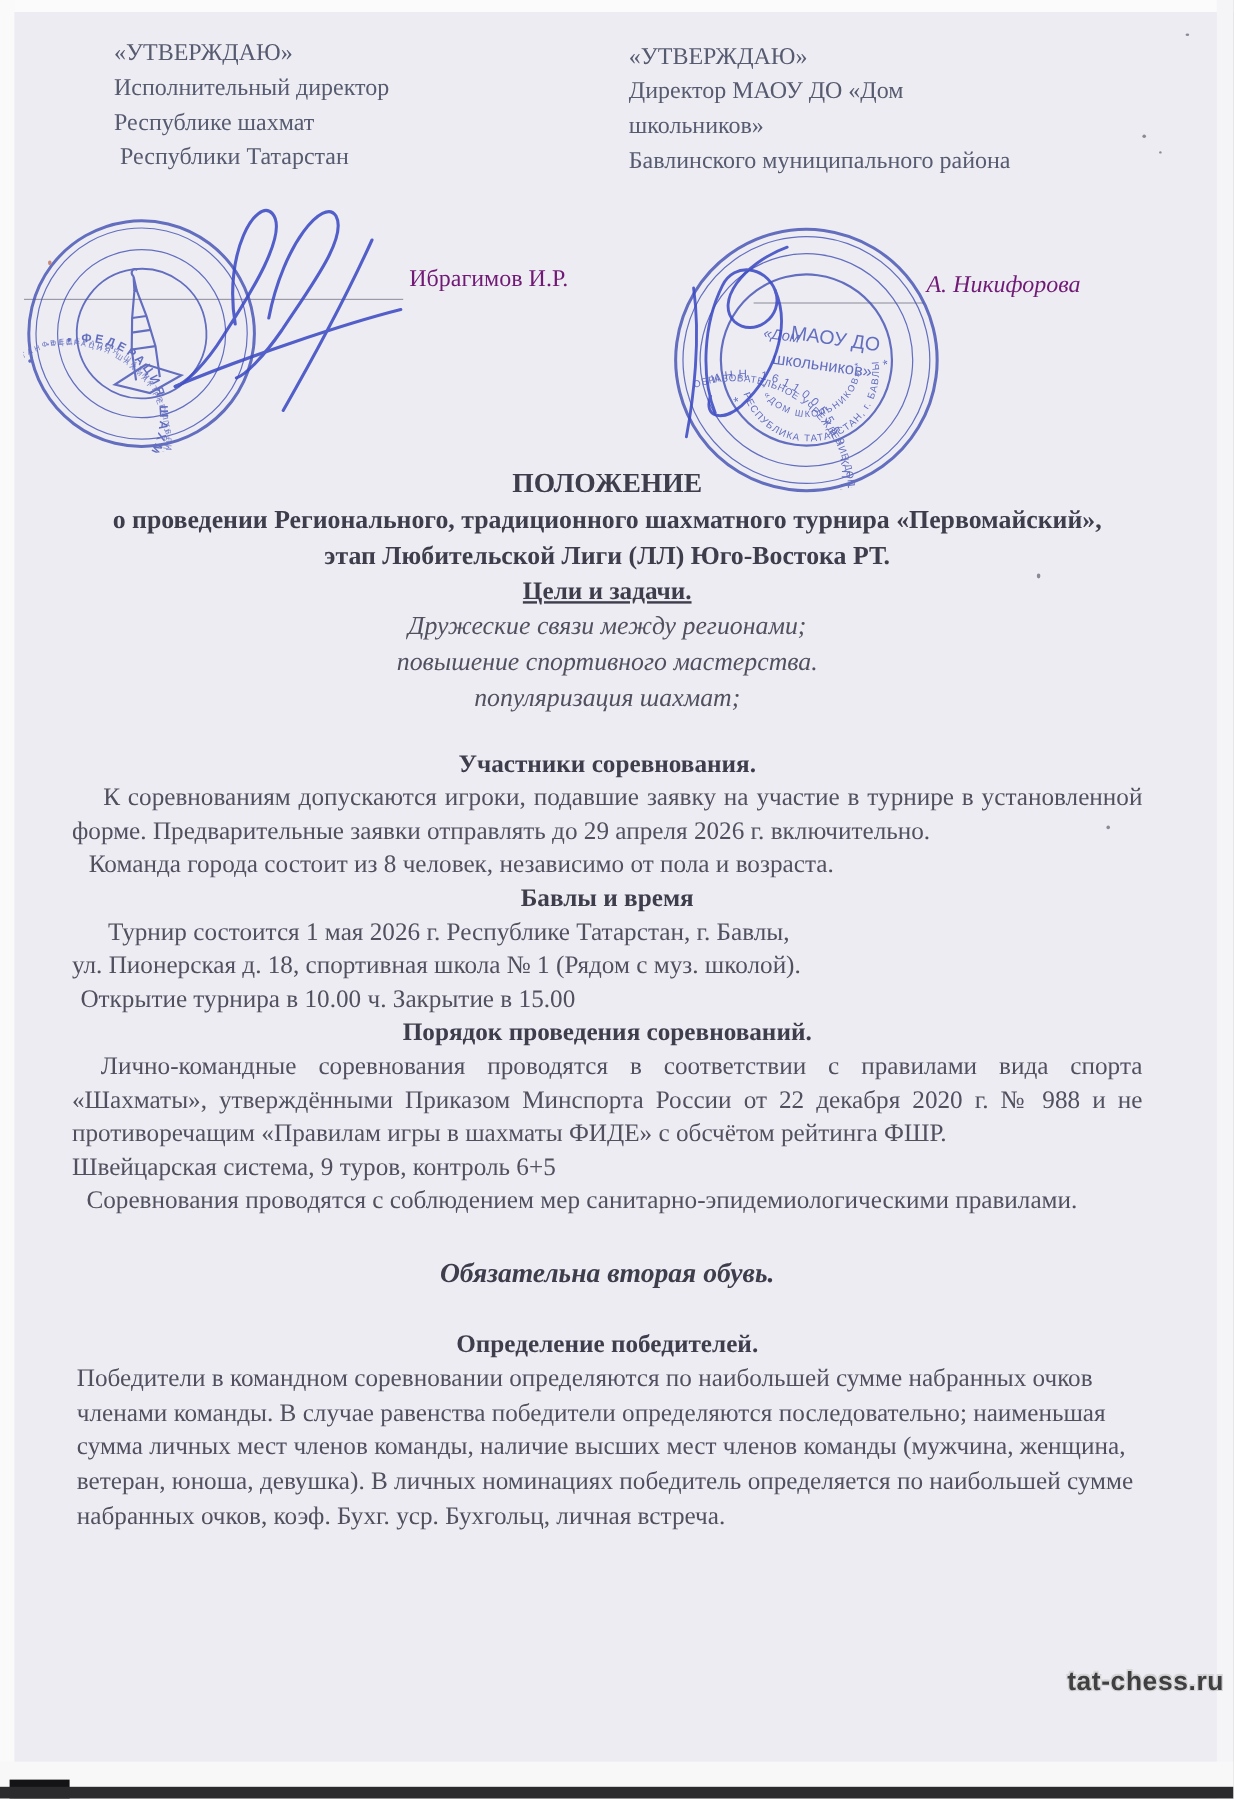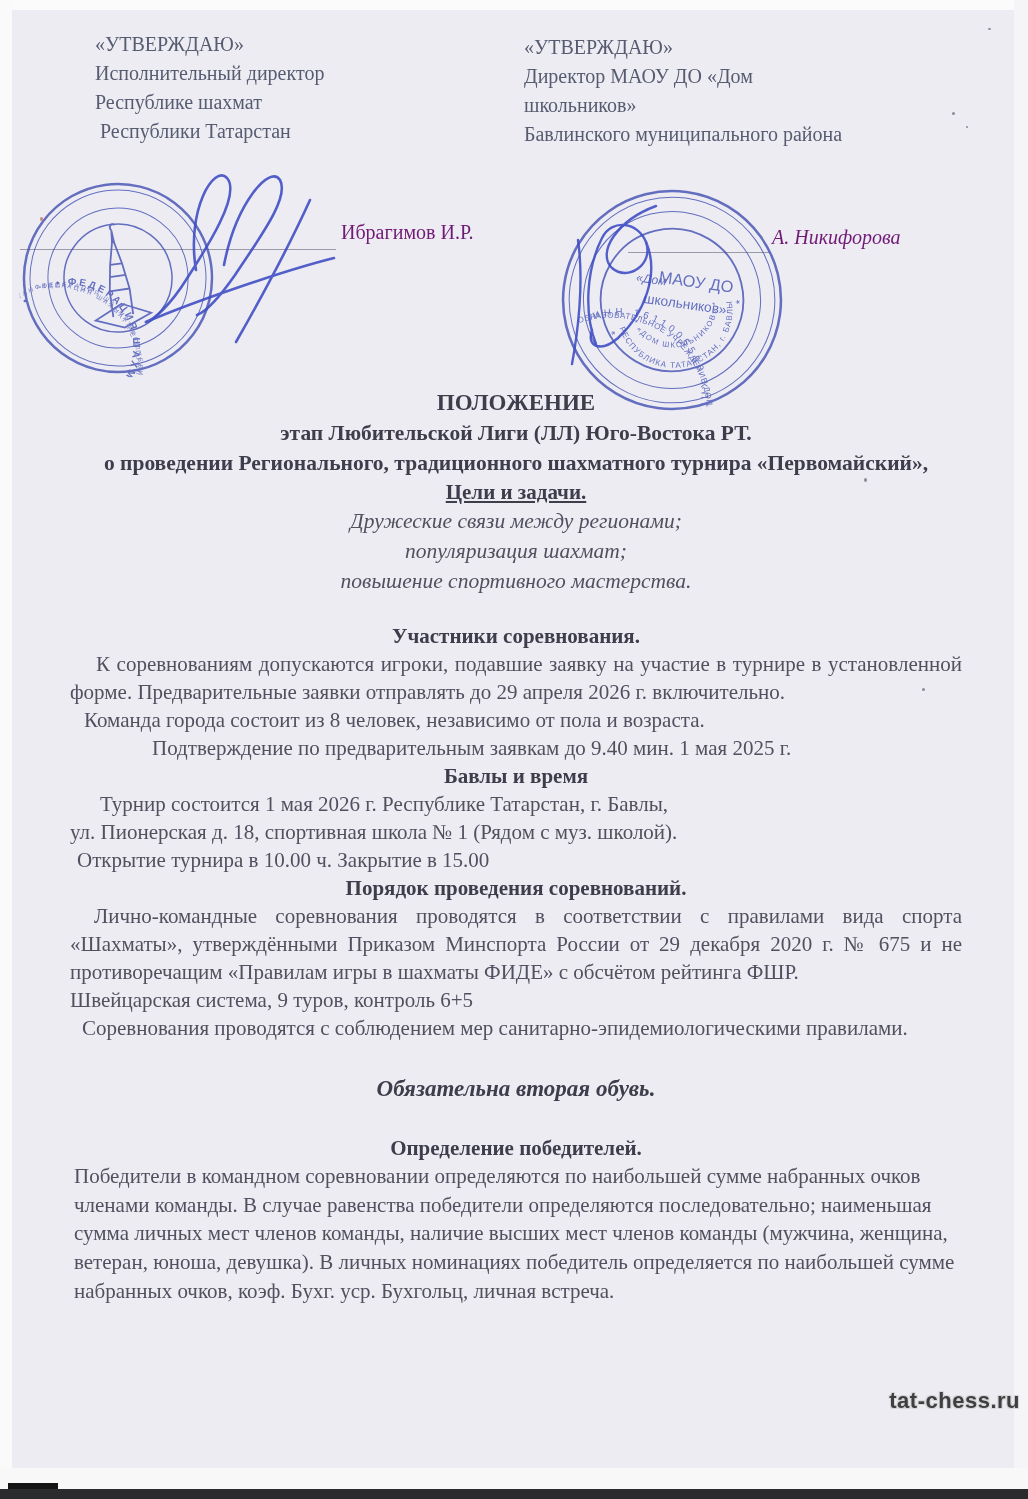--- a/index.html
+++ b/index.html
@@ -21,21 +21,21 @@
   .i{font-style:italic;}
   .c{text-align:center;}
   .j{text-align:justify;text-align-last:left;}
 
   .approval{width:430px;color:#565b70;font-size:20px;line-height:29px;}
   .ap-line{white-space:pre;}
 
   .sig-line{position:absolute;height:1px;background:#9a9aa8;}
   .sig-name{position:absolute;color:#701a75;font-size:20px;white-space:pre;text-align:center;}
 
-  .content{position:absolute;left:70px;top:388px;width:892px;}
+  .content{position:absolute;left:60px;top:388px;width:892px;}
   .title-l1{font-size:23px;line-height:30px;}
   .title-l2{font-size:21.5px;line-height:30px;}
   .goal-line{font-size:21.5px;line-height:30px;}
   .note-line{font-size:23px;line-height:30px;color:#3d3d4c;}
 
   .stamp{position:absolute;color:var(--stamp_ink,#4553b4);opacity:.82;}
   .stamp svg text{fill:currentColor;font-family:"Liberation Sans","DejaVu Sans",sans-serif;}
   .signature{position:absolute;color:var(--sig_ink,#3d4cc4);opacity:.88;}
 
   .watermark{position:absolute;right:8px;top:1388px;
@@ -150,40 +150,39 @@
         <path d="M 98,24 C 60,38 38,70 54,86 C 70,100 96,82 88,60 C 80,40 54,36 44,56 C 28,88 26,132 38,162"></path>
         <path d="M 88,60 C 102,92 86,132 60,156 C 44,170 28,166 34,148"></path>
         <path d="M 20,58 C 26,100 20,150 14,182"></path>
       </g>
     </svg>
   </div>
 
   <div class="content txt">
 
     <div class="hd title-l1">ПОЛОЖЕНИЕ</div>
+    <div class="hd title-l2">о проведении Регионального, традиционного шахматного турнира «Первомайский»,</div>
     <div class="hd title-l2">этап Любительской Лиги (ЛЛ) Юго-Востока РТ.</div>
-    <div class="hd title-l2">о проведении Регионального, традиционного шахматного турнира «Первомайский»,</div>
 
     <div class="hd" style="text-decoration:underline;">Цели и задачи.</div>
     <div class="i c goal-line">Дружеские связи между регионами;</div>
+    <div class="i c goal-line">повышение спортивного мастерства.</div>
     <div class="i c goal-line">популяризация шахмат;</div>
-    <div class="i c goal-line">повышение спортивного мастерства.</div>
 
     <div class="hd" style="margin-top:26px;">Участники соревнования.</div>
     <div class="j" style="text-indent:26px;">К соревнованиям допускаются игроки, подавшие заявку на участие в турнире в установленной форме.  Предварительные заявки отправлять до 29 апреля 2026 г. включительно.</div>
     <div style="padding-left:14px;">Команда города состоит из 8 человек, независимо от пола и возраста.</div>
-    <div style="padding-left:82px;">Подтверждение по предварительным заявкам до 9.40 мин. 1 мая 2025 г.</div>
 
     <div class="hd">Бавлы и время</div>
     <div style="padding-left:30px;">Турнир состоится 1 мая 2026 г.  Республике Татарстан, г. Бавлы,</div>
     <div>ул. Пионерская д. 18, спортивная школа № 1 (Рядом с муз. школой).</div>
     <div style="padding-left:7px;">Открытие турнира в 10.00 ч. Закрытие в 15.00</div>
 
     <div class="hd">Порядок проведения соревнований.</div>
-    <div class="j" style="text-indent:24px;">Лично-командные соревнования проводятся в соответствии с правилами вида спорта «Шахматы», утверждёнными Приказом Минспорта России от 29 декабря 2020 г. № 675 и не противоречащим «Правилам игры в шахматы ФИДЕ» с обсчётом рейтинга ФШР.</div>
+    <div class="j" style="text-indent:24px;">Лично-командные соревнования проводятся в соответствии с правилами вида спорта «Шахматы», утверждёнными Приказом Минспорта России от 22 декабря 2020 г. № 988 и не противоречащим «Правилам игры в шахматы ФИДЕ» с обсчётом рейтинга ФШР.</div>
     <div>Швейцарская система, 9 туров, контроль 6+5</div>
     <div style="padding-left:12px;">Соревнования проводятся с соблюдением мер санитарно-эпидемиологическими правилами.</div>
     <div class="b i c note-line" style="margin-top:32px;">Обязательна вторая обувь.</div>
 
     <div class="hd" style="margin-top:30px;">Определение победителей.</div>
     <div style="padding-left:4px;line-height:28.7px;">Победители в командном соревновании определяются по наибольшей сумме набранных очков членами команды. В случае равенства победители определяются последовательно; наименьшая сумма личных мест членов команды, наличие высших мест членов команды (мужчина, женщина, ветеран, юноша, девушка). В личных номинациях победитель определяется по наибольшей сумме набранных очков, коэф. Бухг. уср. Бухгольц, личная встреча.</div>
 
   </div>
 
   <div class="speck" style="left:952px;top:112px;width:3px;height:3px;"></div>

